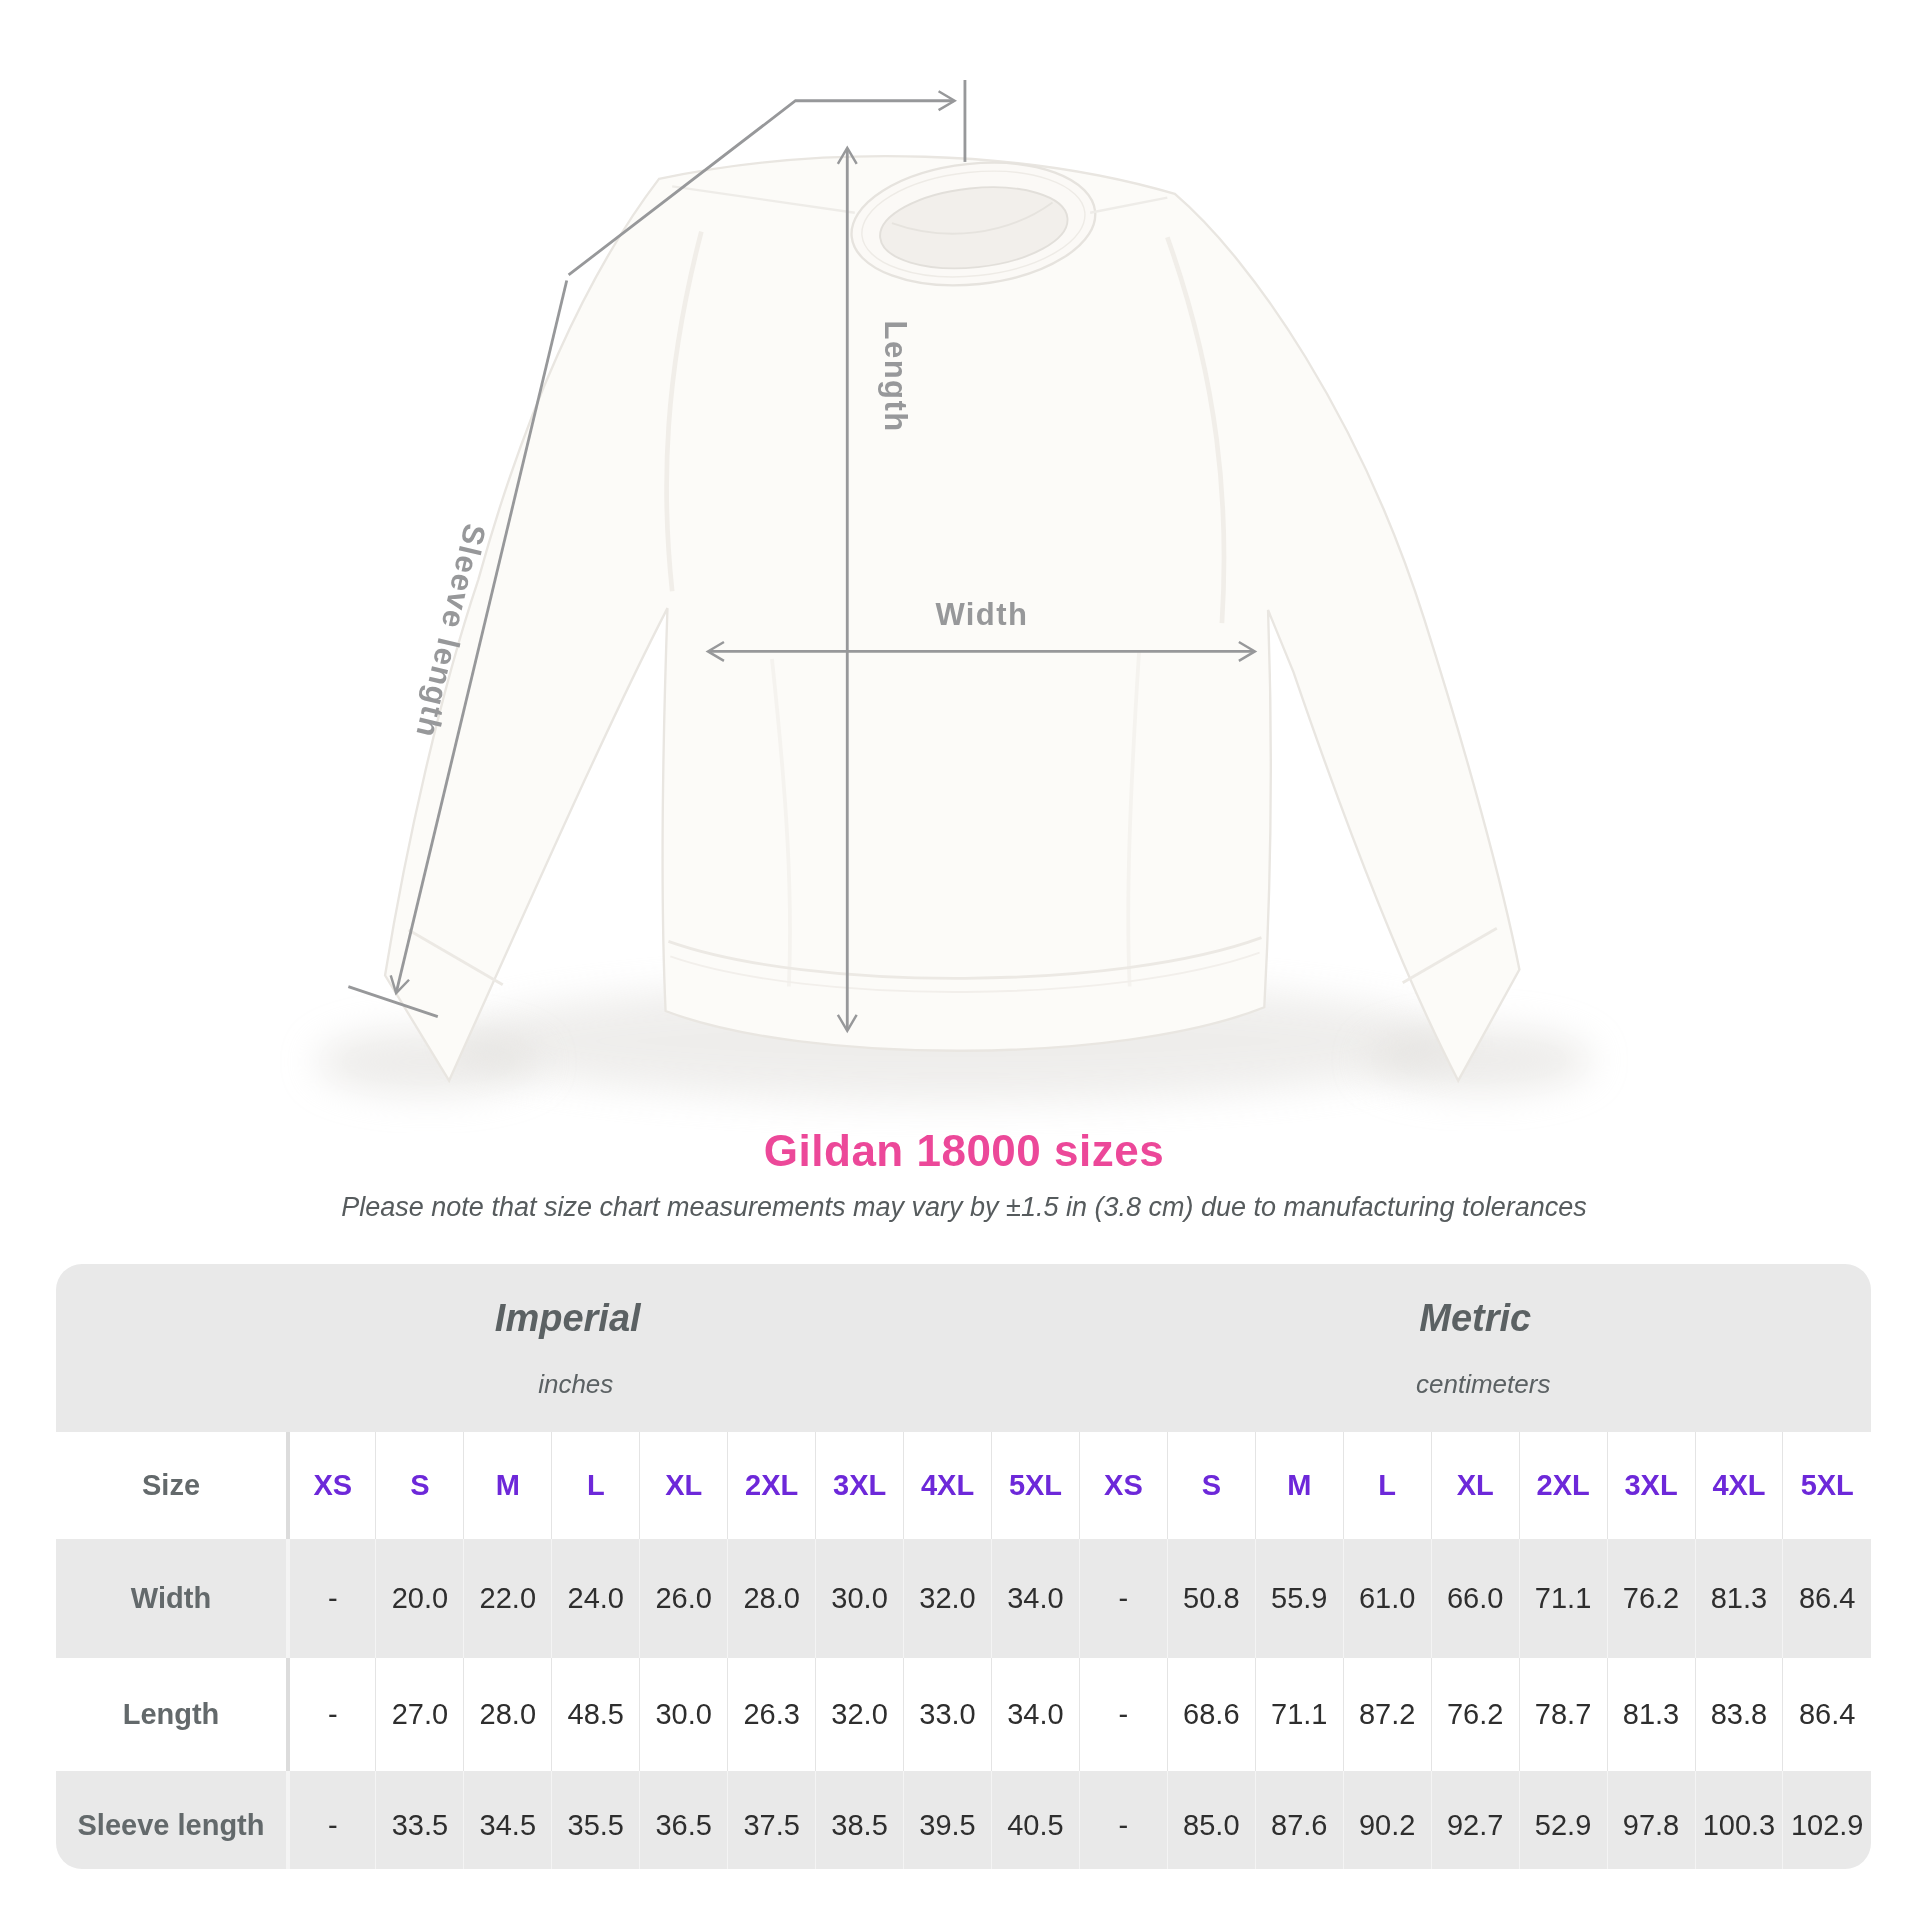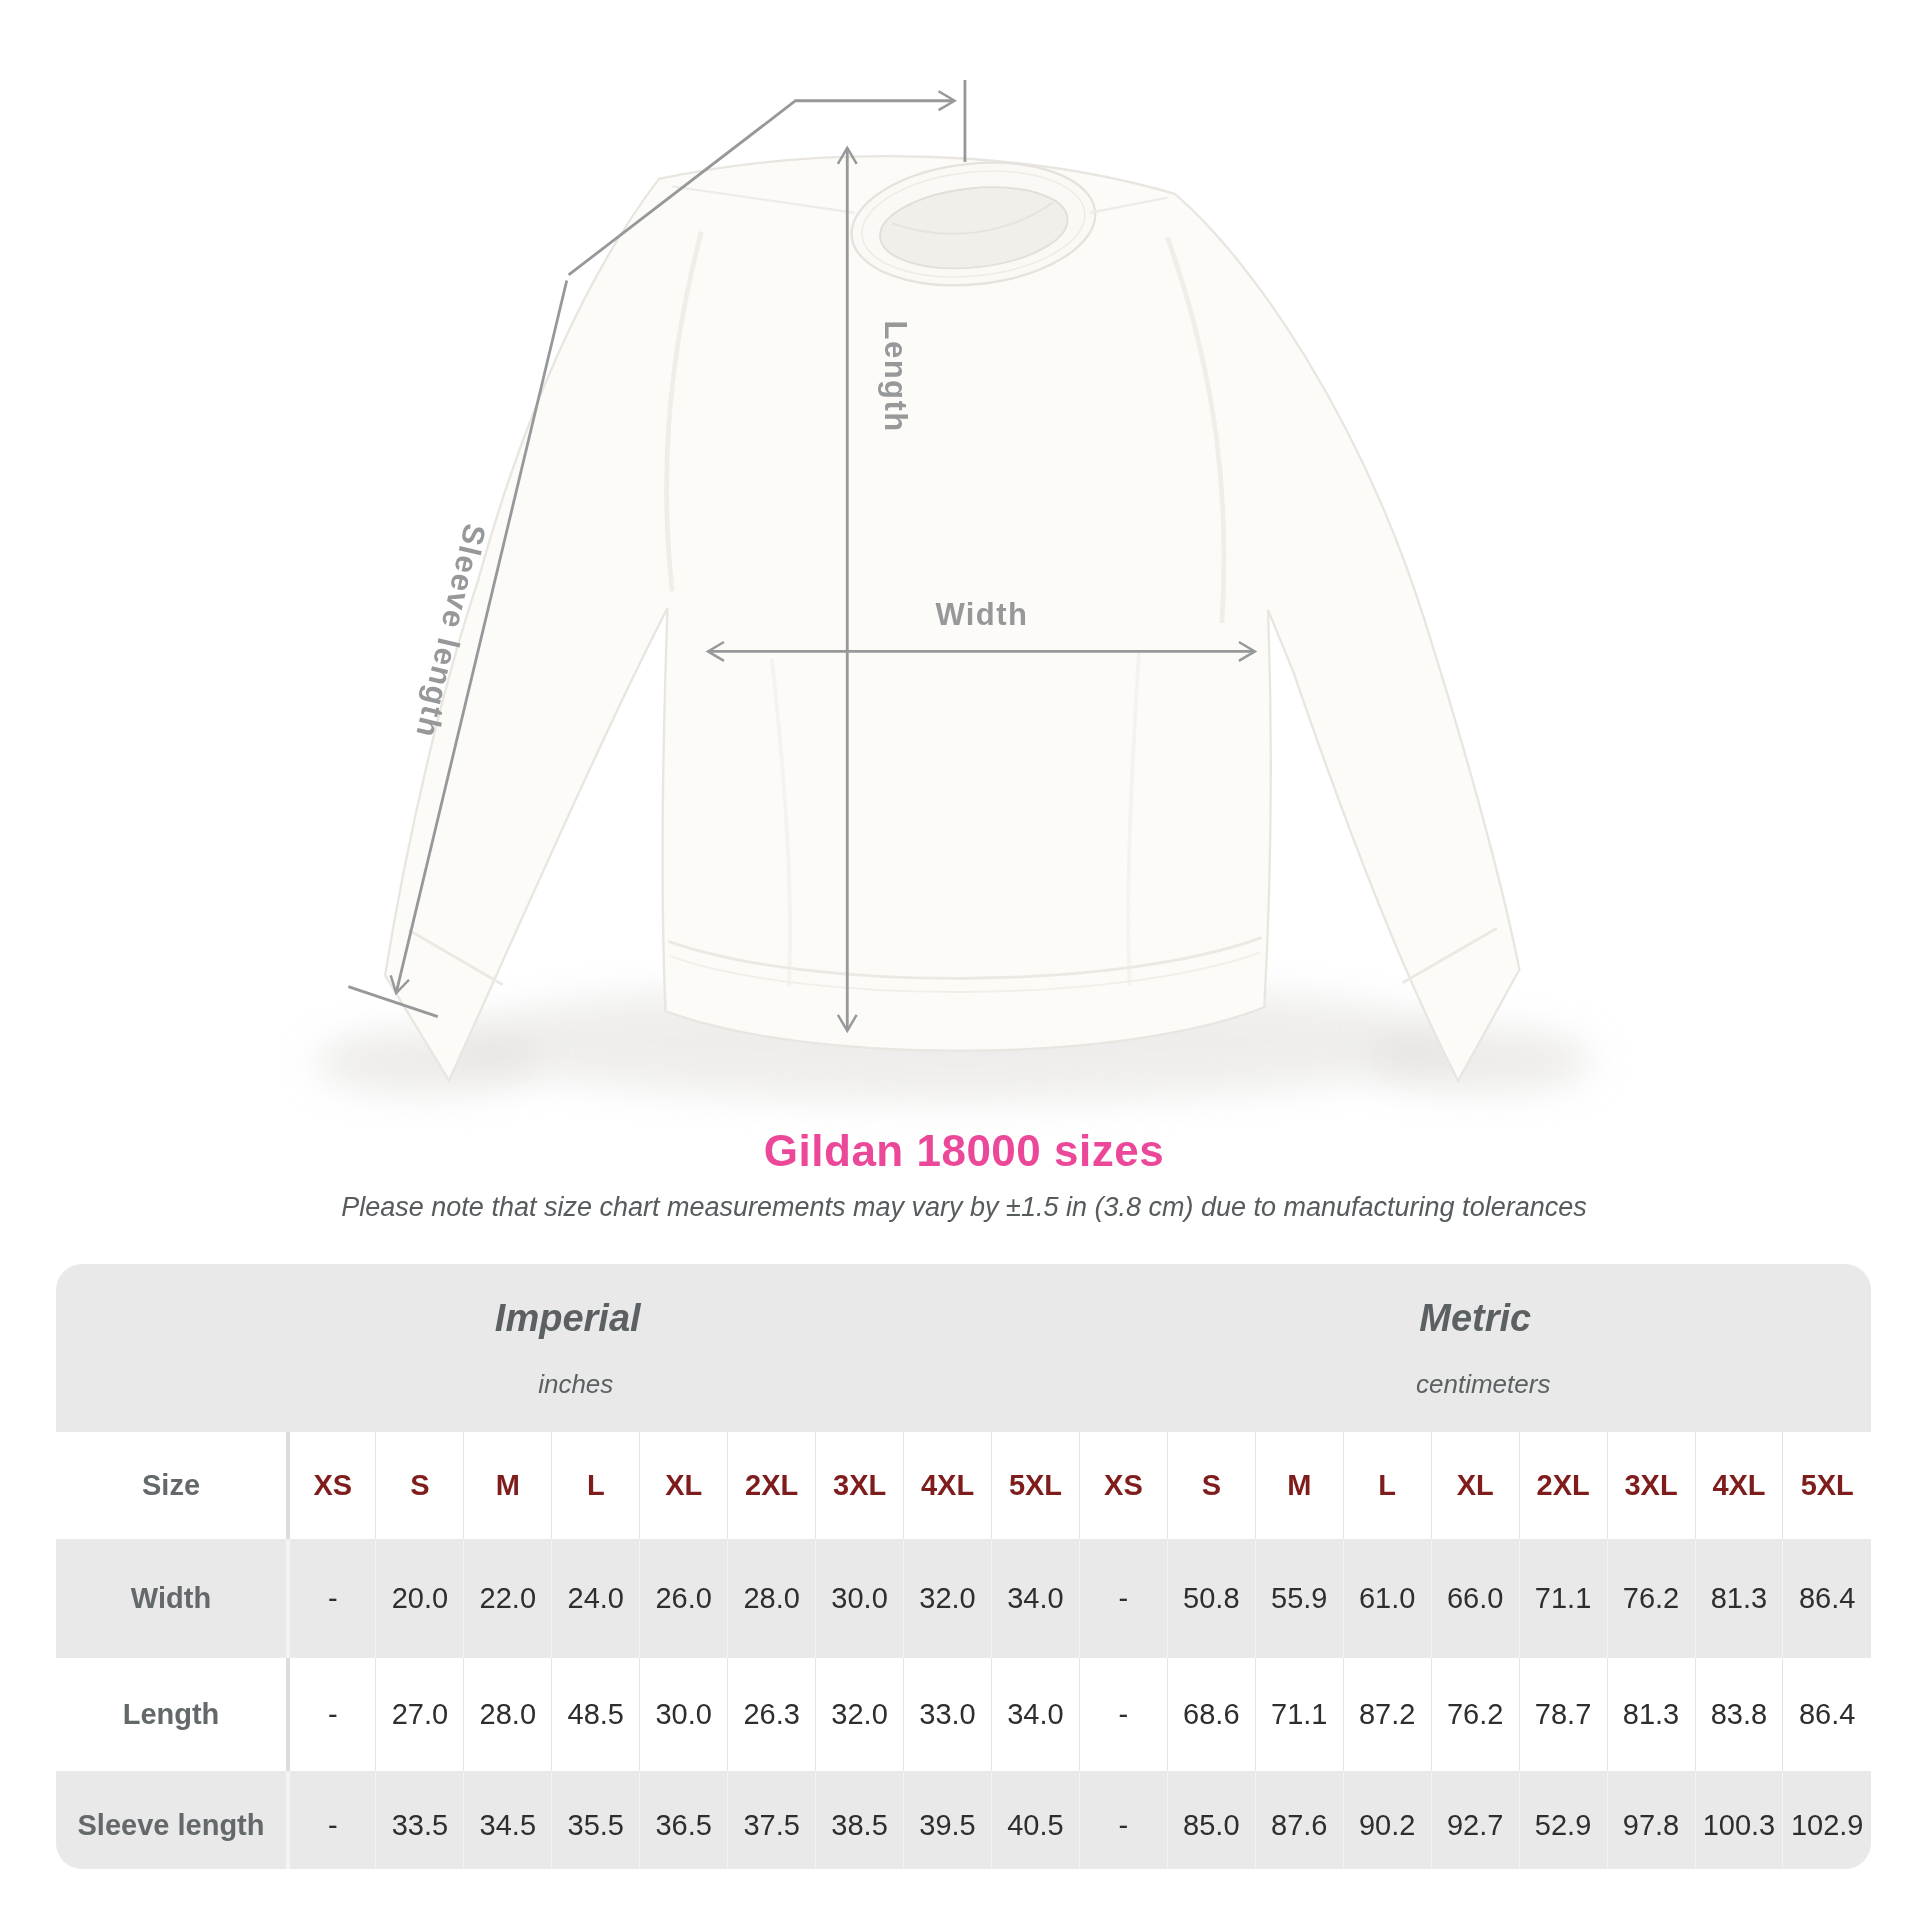--- a/index.html
+++ b/index.html
@@ -23,21 +23,21 @@
   tr.band-row td{background:#e9e9e9;}
   .unit-label{font-style:italic;font-weight:bold;font-size:38px;color:#5b6163;}
   .unit-sub{font-style:italic;font-size:26px;color:#5b6163;margin-top:29px;padding-left:16px;}
   tr.r-size{height:107px;}
   tr.rh0{height:119px;}
   tr.rh1{height:113px;}
   tr.rh2{height:109px;}
   tr.r-white td, tr.r-white th{background:#ffffff;}
   tr.r-gray td, tr.r-gray th{background:#e9e9e9;}
   .c-label{font-weight:bold;font-size:29px;color:#63696b;}
-  .c-size{font-weight:bold;font-size:29px;color:#7f1d1d;}
+  .c-size{font-weight:bold;font-size:29px;color:#6d28d9;}
   .c-val{font-size:29px;color:#2e2e2e;}
   tr.r-white th + th, tr.r-white td + td{border-left:1.9px solid #e4e4e4;}
   tr.r-gray th + th, tr.r-gray td + td{border-left:1.9px solid #f4f4f4;}
   tr.r-white .sep{border-left:4.7px solid #dcdcdc;}
   tr.r-gray .sep{border-left:4.7px solid #f4f4f4;}
 </style>
 </head>
 <body>
 
 <div class="page">

